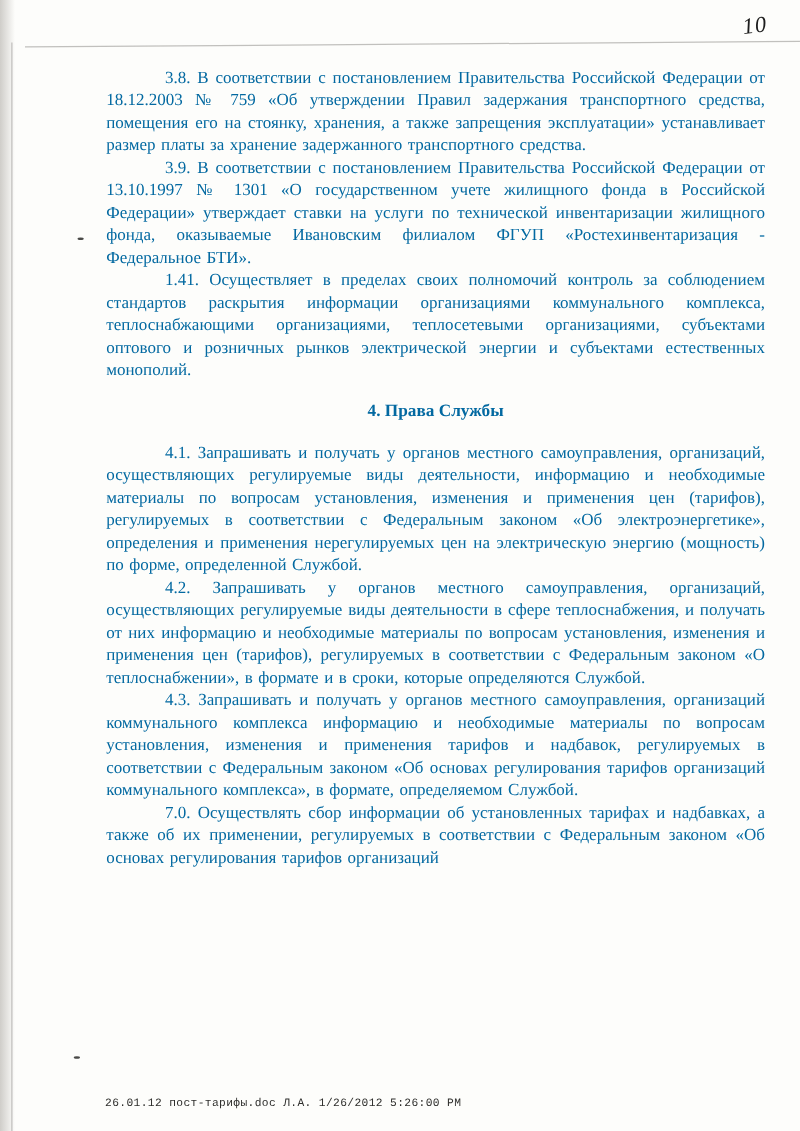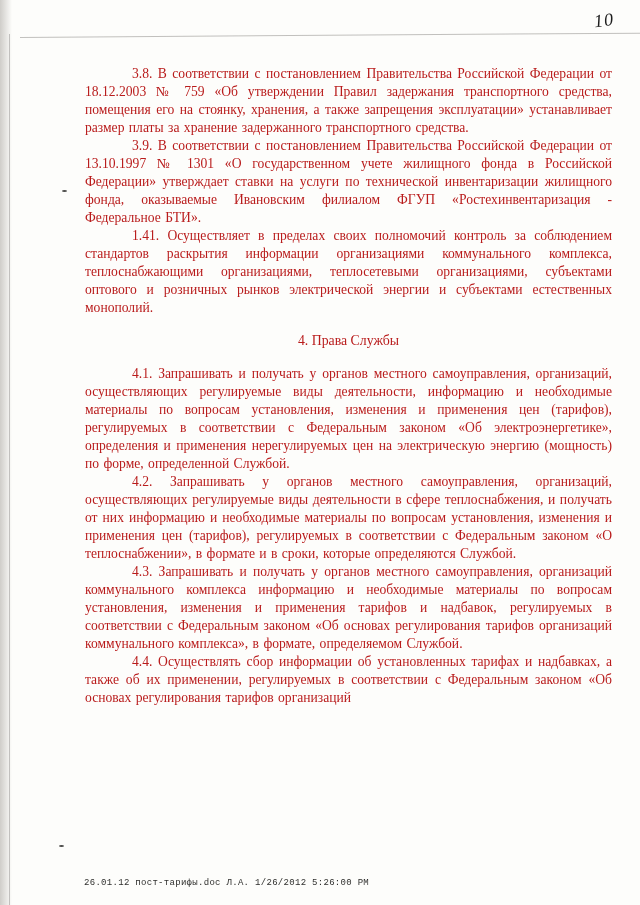--- a/index.html
+++ b/index.html
@@ -48,36 +48,35 @@
     font-size: 18px;
     color: #1d1d1d;
     transform: rotate(-7deg);
     letter-spacing: 1px;
   }
   .content {
     position: absolute;
     left: 85px;
     top: 53px;
     width: 527px;
-    color: #b91c1c;
+    color: #0369a1;
     font-size: 13.6px;
     line-height: 18px;
     text-align: justify;
-    margin-top: 12px;
   }
   .doc-para {
     margin: 0;
     text-indent: 47px;
     word-spacing: 1px;
   }
   .doc-heading {
     margin: 15px 0 15px 0;
     text-align: center;
     font-size: 13.8px;
-    font-weight: normal;
+    font-weight: bold;
     text-indent: 0;
   }
   .footer {
     position: absolute;
     left: 84px;
     bottom: 17px;
     font-family: "Liberation Mono", monospace;
     font-size: 9px;
     color: #2e2e2c;
     letter-spacing: 0.3px;
@@ -98,18 +97,18 @@
   <div class="page-number">10</div>
 
   <div class="content">
       <p class="doc-para">3.8. В соответствии с постановлением Правительства Российской Федерации от 18.12.2003 № 759 «Об утверждении Правил задержания транспортного средства, помещения его на стоянку, хранения, а также запрещения эксплуатации» устанавливает размер платы за хранение задержанного транспортного средства.</p>
       <p class="doc-para">3.9. В соответствии с постановлением Правительства Российской Федерации от 13.10.1997 № 1301 «О государственном учете жилищного фонда в Российской Федерации» утверждает ставки на услуги по технической инвентаризации жилищного фонда, оказываемые Ивановским филиалом ФГУП «Ростехинвентаризация - Федеральное БТИ».</p>
       <p class="doc-para">1.41. Осуществляет в пределах своих полномочий контроль за соблюдением стандартов раскрытия информации организациями коммунального комплекса, теплоснабжающими организациями, теплосетевыми организациями, субъектами оптового и розничных рынков электрической энергии и субъектами естественных монополий.</p>
       <h2 class="doc-heading">4. Права Службы</h2>
       <p class="doc-para">4.1. Запрашивать и получать у органов местного самоуправления, организаций, осуществляющих регулируемые виды деятельности, информацию и необходимые материалы по вопросам установления, изменения и применения цен (тарифов), регулируемых в соответствии с Федеральным законом «Об электроэнергетике», определения и применения нерегулируемых цен на электрическую энергию (мощность) по форме, определенной Службой.</p>
       <p class="doc-para">4.2. Запрашивать у органов местного самоуправления, организаций, осуществляющих регулируемые виды деятельности в сфере теплоснабжения, и получать от них информацию и необходимые материалы по вопросам установления, изменения и применения цен (тарифов), регулируемых в соответствии с Федеральным законом «О теплоснабжении», в формате и в сроки, которые определяются Службой.</p>
       <p class="doc-para">4.3. Запрашивать и получать у органов местного самоуправления, организаций коммунального комплекса информацию и необходимые материалы по вопросам установления, изменения и применения тарифов и надбавок, регулируемых в соответствии с Федеральным законом «Об основах регулирования тарифов организаций коммунального комплекса», в формате, определяемом Службой.</p>
-      <p class="doc-para">4.4. Осуществлять сбор информации об установленных тарифах и надбавках, а также об их применении, регулируемых в соответствии с Федеральным законом «Об основах регулирования тарифов организаций</p>
+      <p class="doc-para">7.0. Осуществлять сбор информации об установленных тарифах и надбавках, а также об их применении, регулируемых в соответствии с Федеральным законом «Об основах регулирования тарифов организаций</p>
     </div>
 
   <div class="footer">26.01.12  пост-тарифы.doc Л.А.  1/26/2012 5:26:00 PM</div>
 
 </div>
 
 </body></html>

